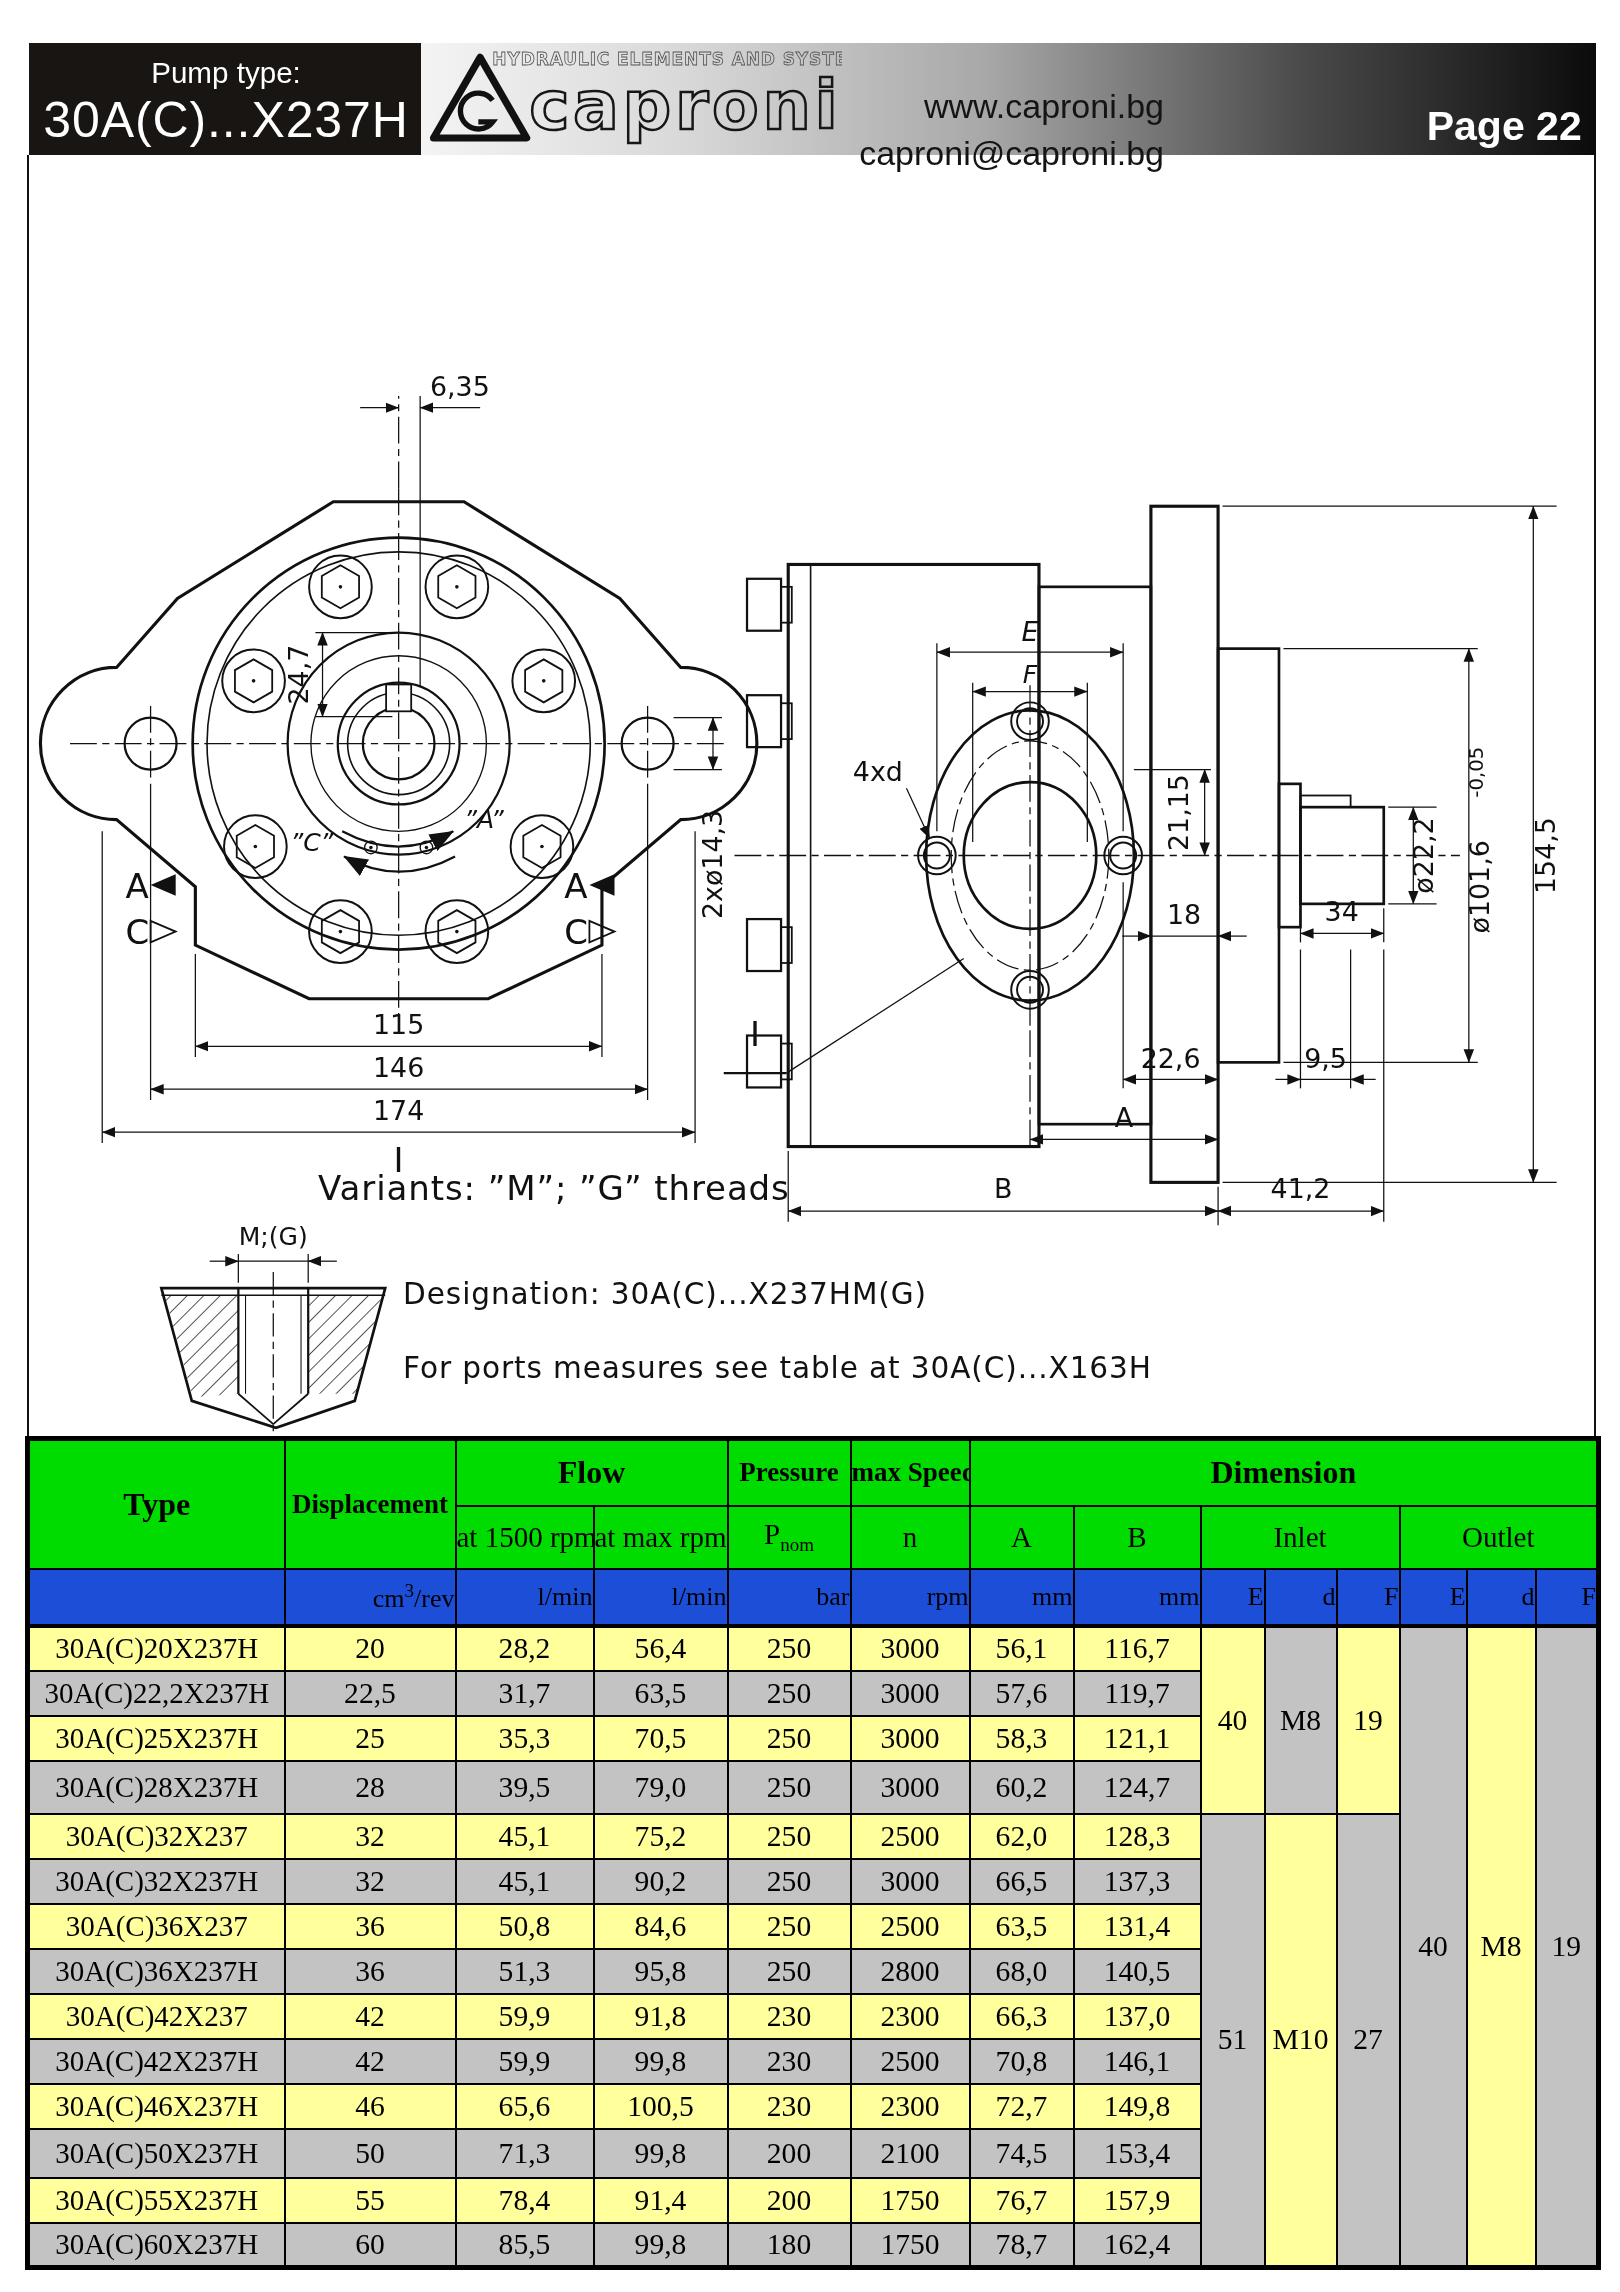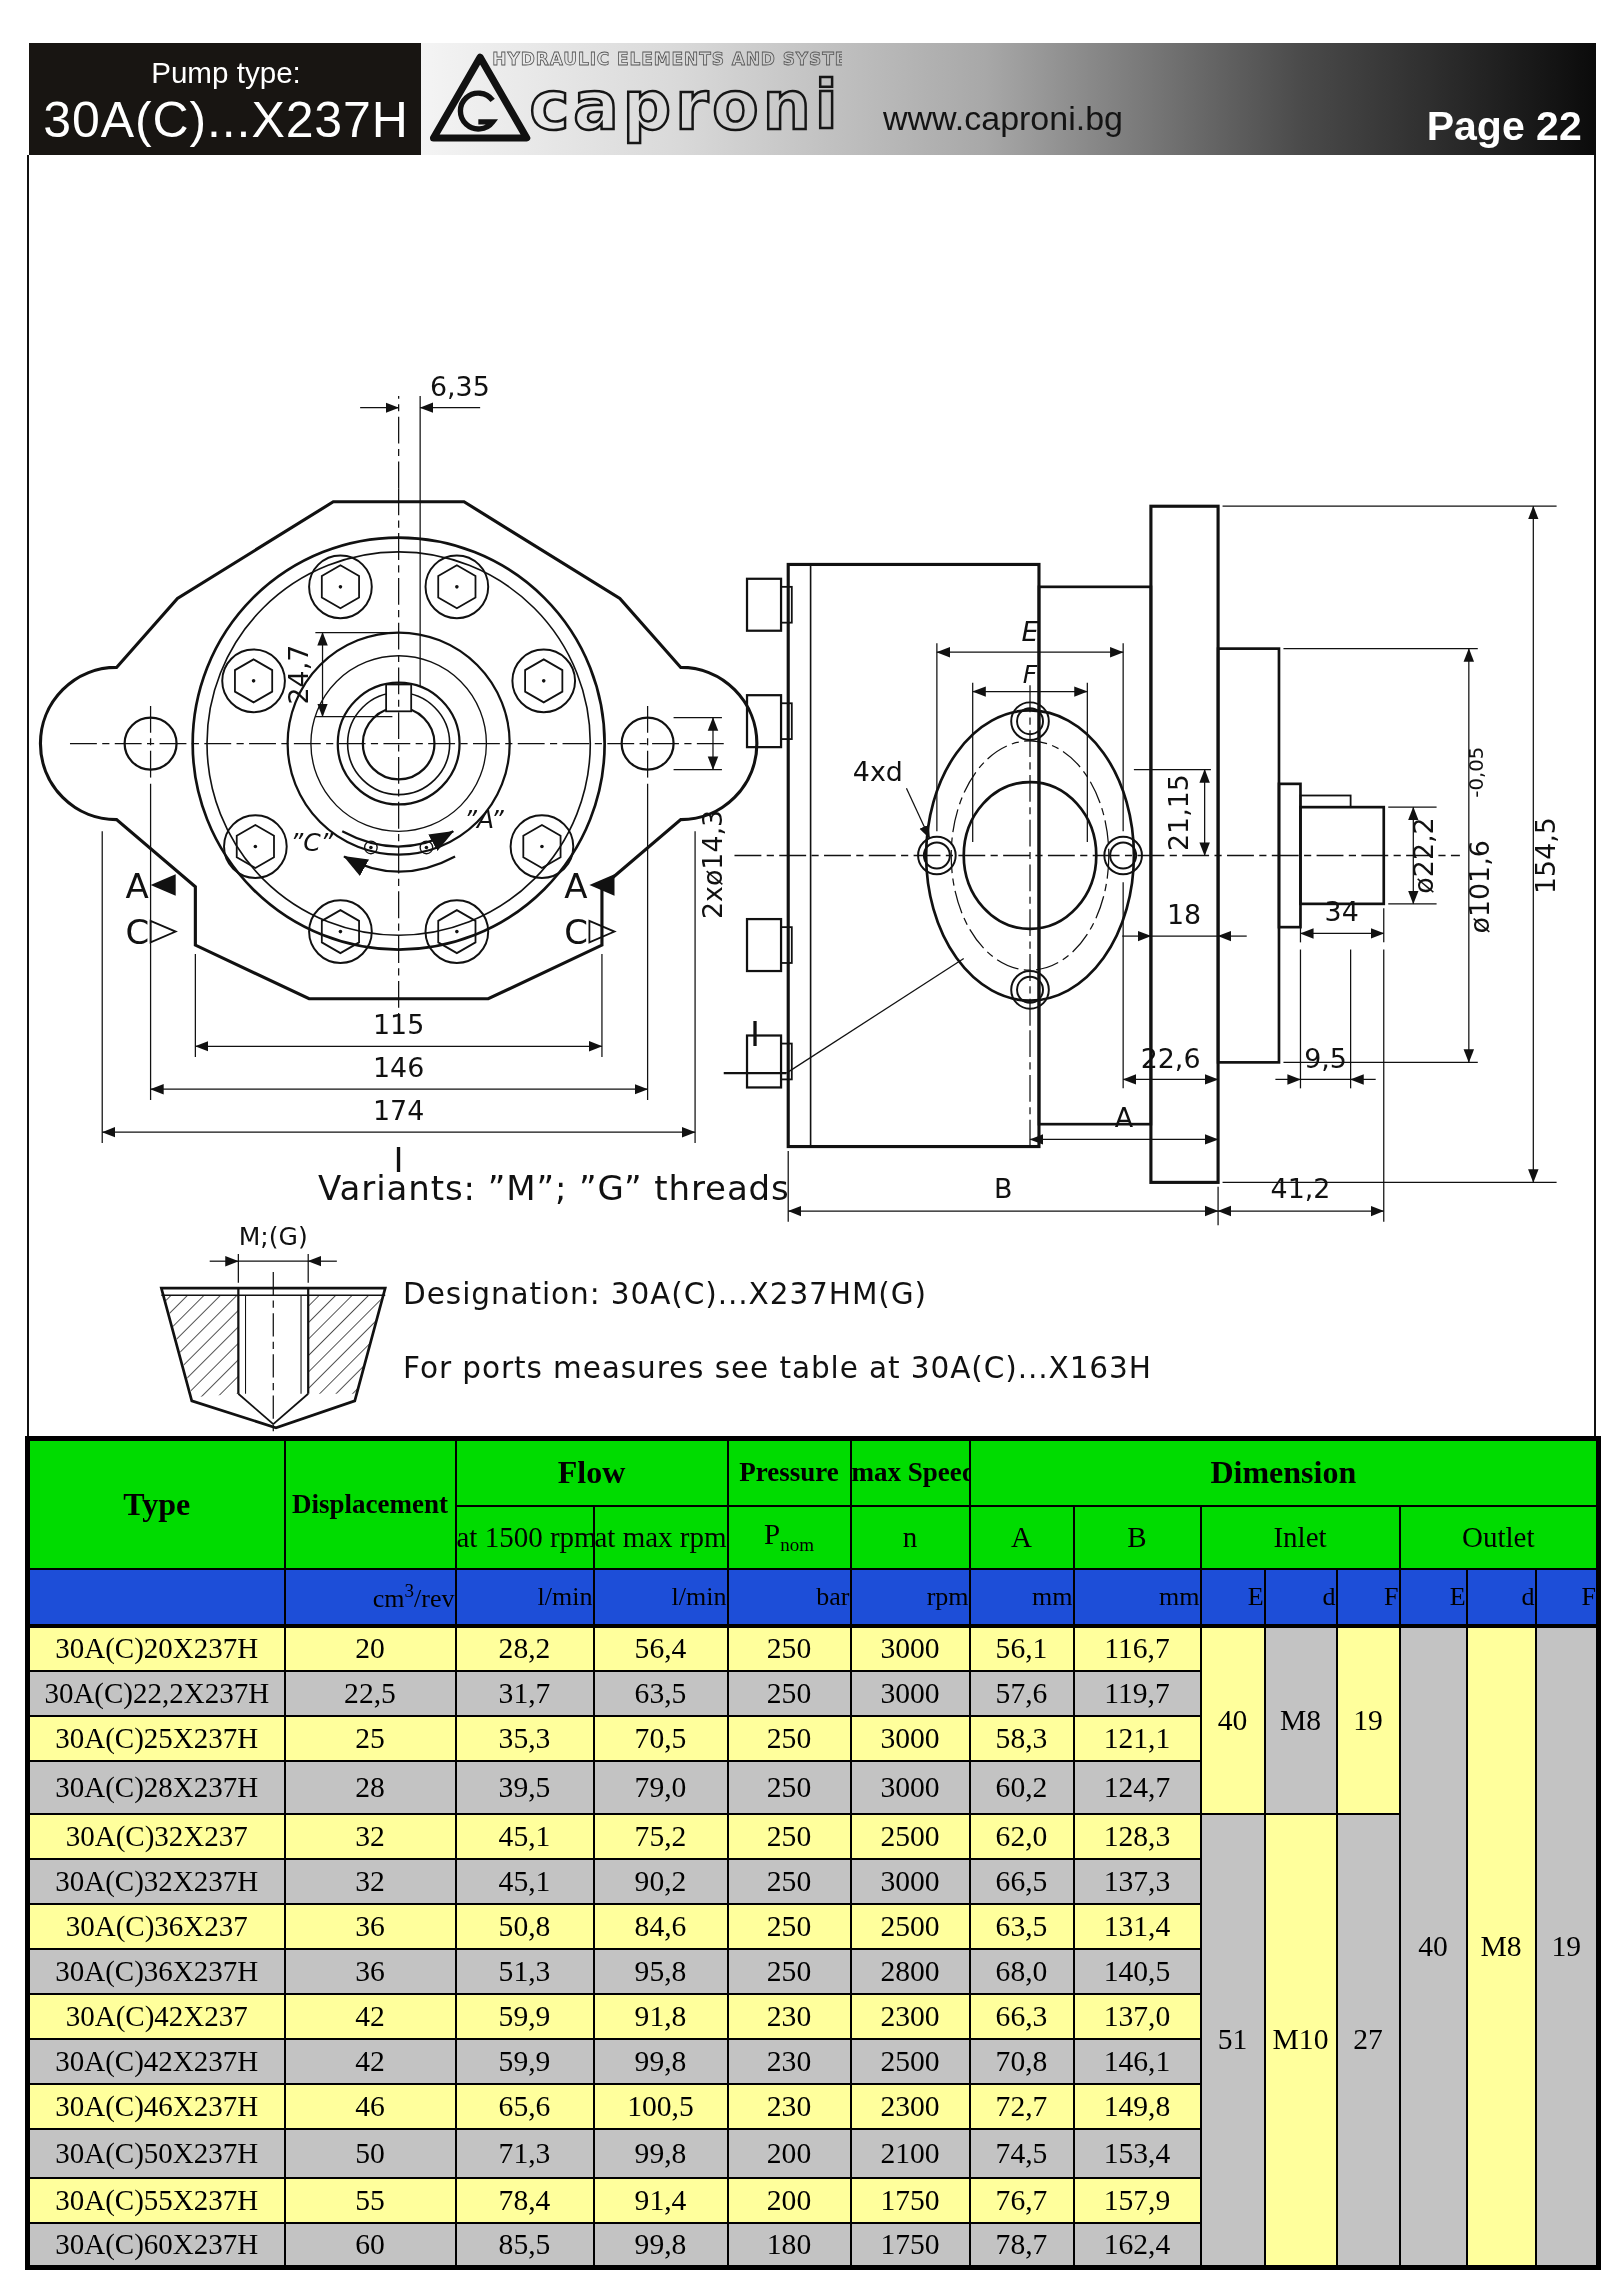--- a/index.html
+++ b/index.html
@@ -5,21 +5,21 @@
   html,body{margin:0;padding:0;}
   body{width:1620px;height:2293px;position:relative;background:#fff;overflow:hidden;
        font-family:"Liberation Sans",sans-serif;}
   
   .hdr-black{position:absolute;left:29px;top:43px;width:394px;height:112px;background:#181512;
              color:#fff;text-align:center;}
   .hdr-black .l1{font-size:29.6px;margin-top:12.5px;}
   .hdr-black .l2{font-size:50px;margin-top:1.8px;letter-spacing:0.9px;}
   .hdr-grad{position:absolute;left:421px;top:43px;width:1175px;height:112px;
             background:linear-gradient(90deg,#f4f4f4 0%,#d9d9d9 22%,#a8a8a8 48%,#4a4a4a 75%,#0b0b0b 100%);}
-  .hdr-web{position:absolute;left:421px;top:52px;width:322px;text-align:center;color:#141414;
+  .hdr-web{position:absolute;left:421px;top:40px;width:322px;text-align:right;color:#141414;
            font-size:34px;line-height:47px;}
   .hdr-cat{position:absolute;left:828px;top:10.7px;color:#fff;font-size:30px;line-height:39px;}
   .hdr-page{position:absolute;right:14.3px;bottom:5.4px;color:#fff;font-size:41px;font-weight:bold;}
   
   .frame{position:absolute;left:27px;top:155px;width:1569px;height:1281px;
          border-left:2.7px solid #111;border-right:2.7px solid #111;box-sizing:border-box;}
   
   svg text{font-family:"DejaVu Sans",sans-serif;fill:#111;}
   .dim{font-size:30px;}
   .dimS{font-size:28px;}
@@ -54,20 +54,21 @@
 </div>
 <div class="hdr-grad">
   <svg width="421" height="112" viewBox="0 0 470 125">
     <path class="ln" d="M 66,16 L 118,106 L 14,106 Z" stroke-width="8" stroke-linejoin="round"></path>
     <path class="ln" d="M 80,64 A 20 20 0 1 0 80,88 L 64,88" stroke-width="6"></path>
     <text x="295" y="24" text-anchor="middle" style="font-size:19px;font-weight:bold;letter-spacing:1px;fill:none;stroke:#555;stroke-width:0.9">HYDRAULIC ELEMENTS AND SYSTEMS</text>
     <text x="295" y="96" text-anchor="middle" style="font-size:76px;font-weight:bold;letter-spacing:4px;fill:none;stroke:#161616;stroke-width:2.8">caproni</text>
   </svg>
   <div class="hdr-web">
     <div>www.caproni.bg</div>
+    <div>caproni@caproni.bg</div>
   </div>
   <div class="hdr-page">Page 22</div>
 </div>
 
 <div class="frame"></div>
 
 <svg style="position:absolute;left:27px;top:155px" width="1569" height="1281" viewBox="30 173 1752 1430">
   <defs>
     <marker id="arr" viewBox="0 0 10 10" refX="9.5" refY="5" markerWidth="11" markerHeight="11" orient="auto-start-reverse">
       <path d="M0,1.2 L9.8,5 L0,8.8 z" fill="#111"></path>

